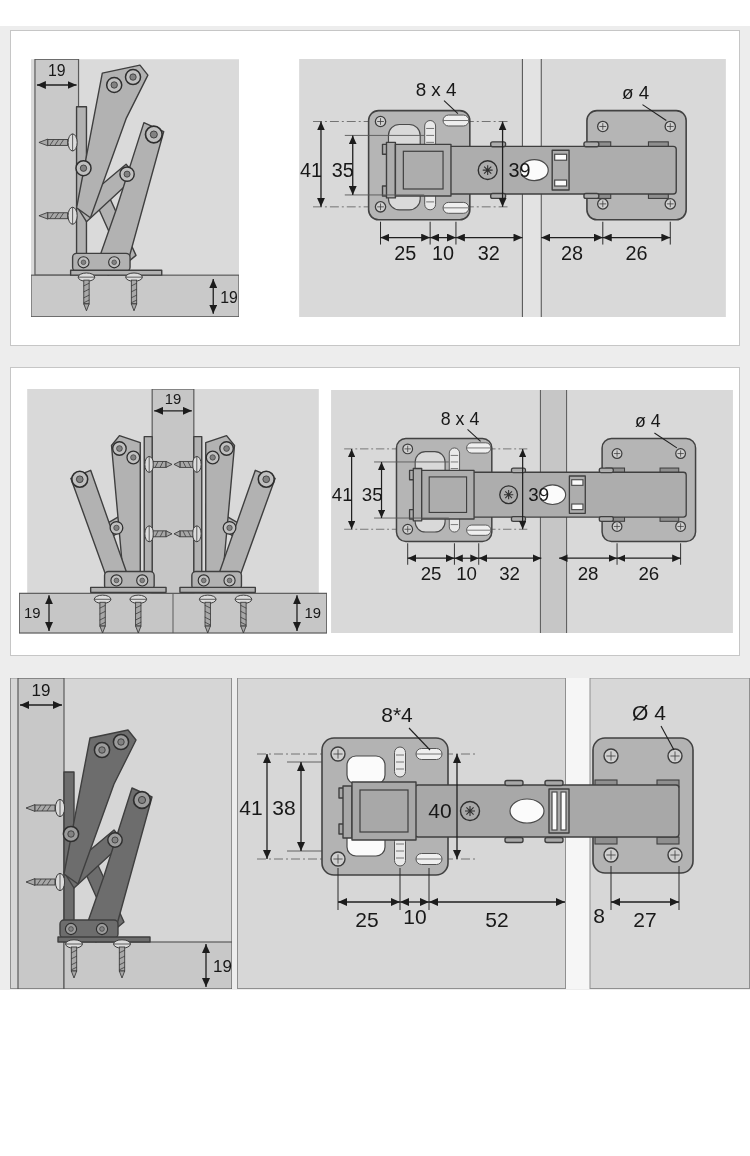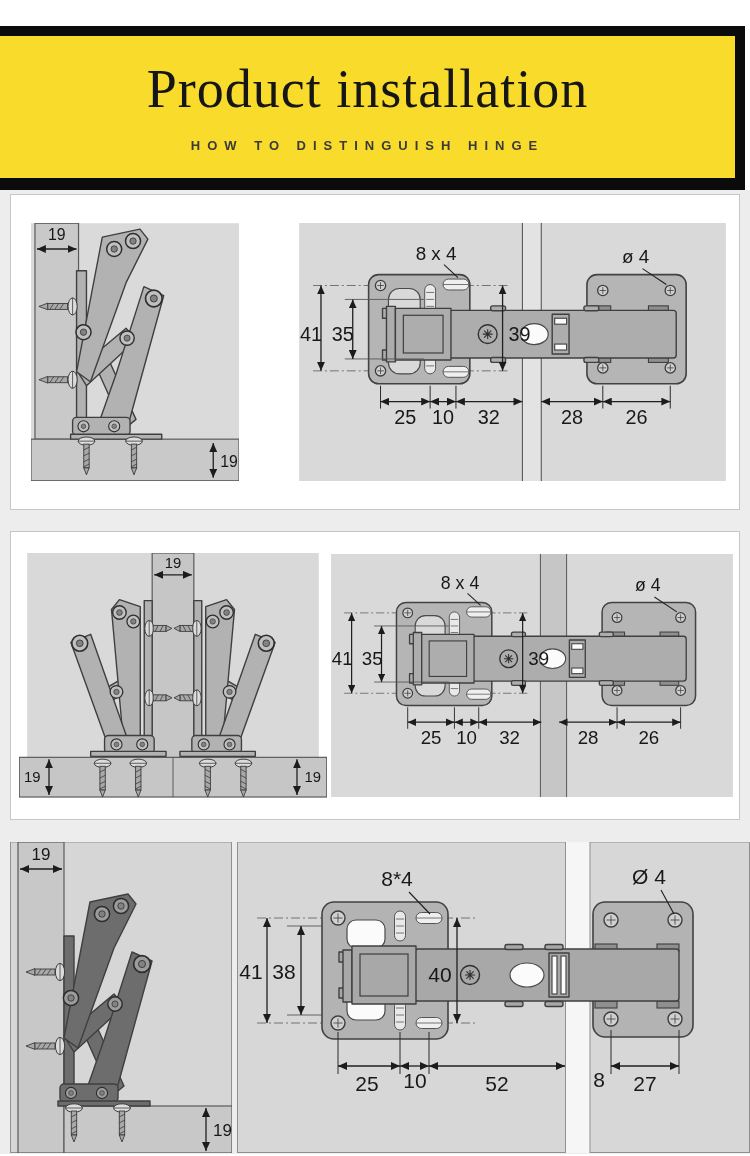--- a/index.html
+++ b/index.html
@@ -157,26 +157,20 @@
     <line class="dim" x1="306" y1="180" x2="374" y2="180" marker-start="url(#ah)" marker-end="url(#ah)"></line>
     <path class="ldr" d="M146,42 L160,55"></path>
     <path class="ldr" d="M346,46 L370,62"></path>
   </g>
 </defs>
 </svg>
 
 <div class="page">
   <div class="top-strip"></div>
 
-  <div class="banner">
-    <div class="banner-inner">
-      <div class="banner-title">Product installation</div>
-      <div class="banner-sub">HOW TO DISTINGUISH HINGE</div>
-    </div>
-  </div>
 
   <div class="content">
 
     <div class="card card1">
       <svg viewBox="0 0 210 260" width="208" height="258" style="--metal:#b2b2b2;--wood:#c9c9c9;--bg:#dadada">
         <rect class="bgr" x="0" y="0" width="210" height="260"></rect>
         <rect class="wood" x="4" y="0" width="44" height="218"></rect>
         <rect class="wood" x="0" y="218" width="210" height="42"></rect>
         <use href="#mech"></use>
         <line class="dim" x1="6" y1="26" x2="46" y2="26" marker-start="url(#ah)" marker-end="url(#ah)"></line>

